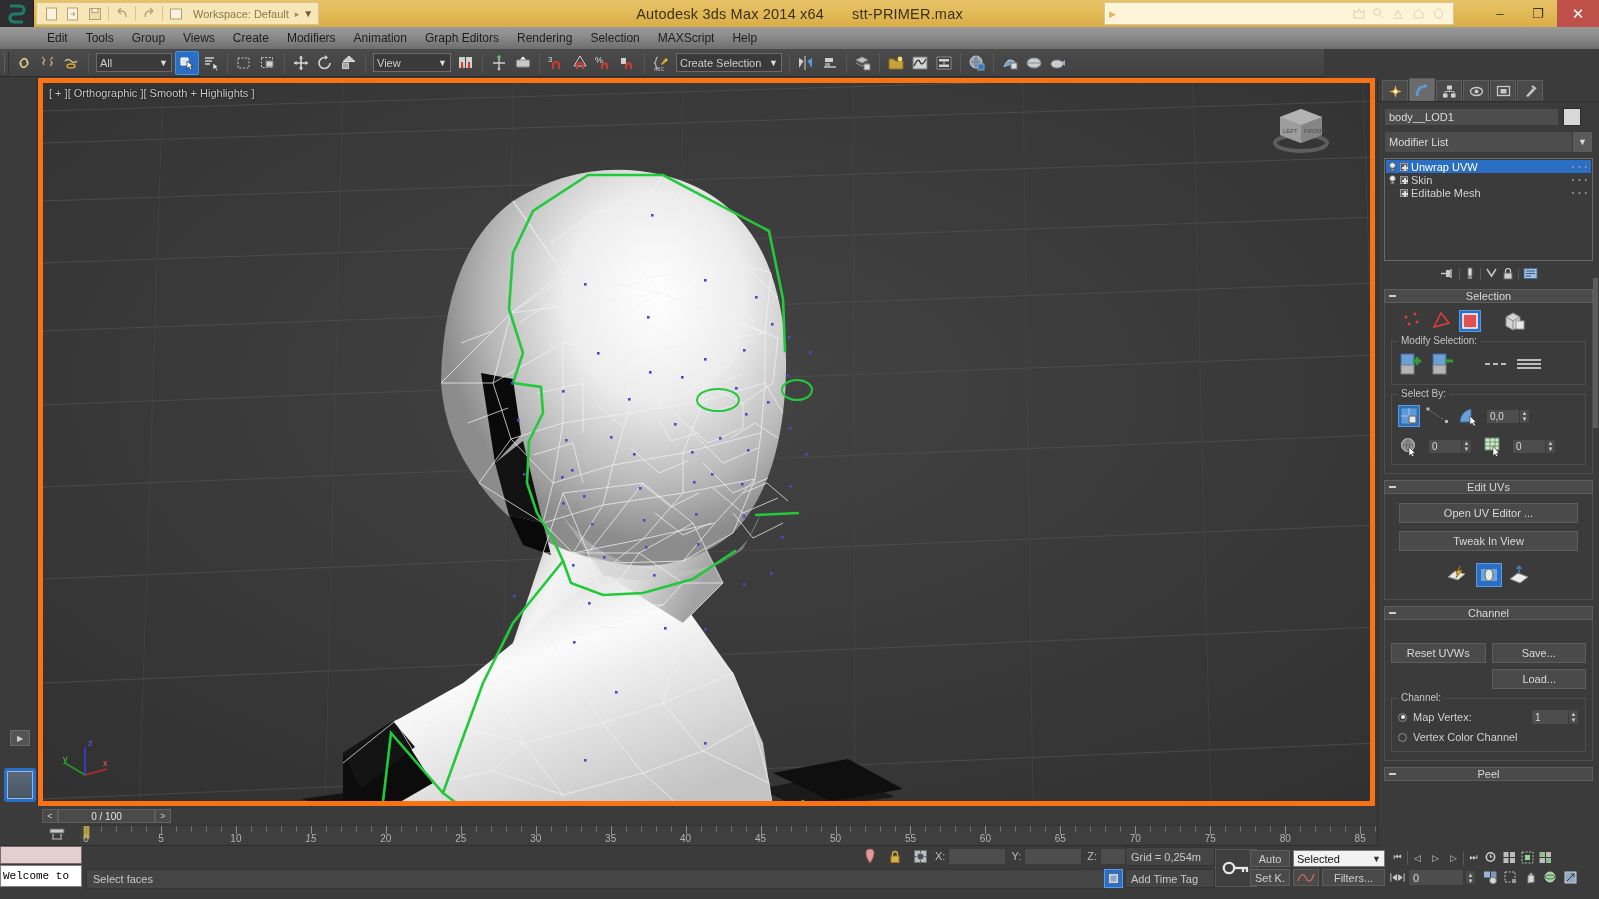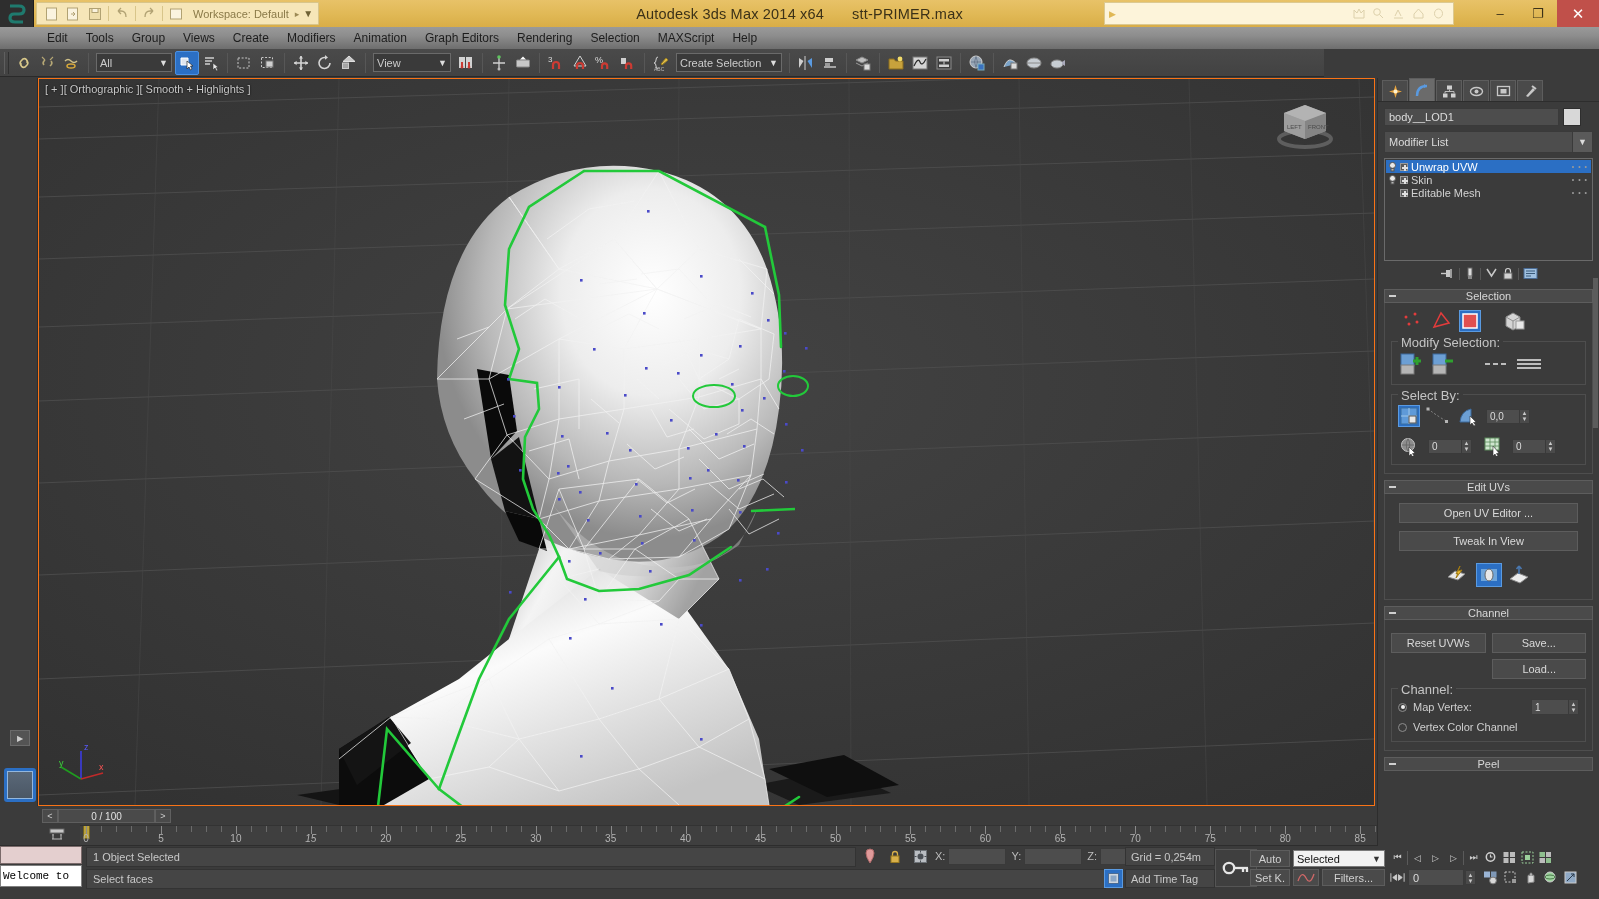--- a/index.html
+++ b/index.html
@@ -86,21 +86,21 @@
     height:19px; background:#3a3a3a; border:1px solid #6a6a6a;
     display:flex; align-items:center; padding:0 3px; color:#ccc; font-size:11px;
     margin:0 3px;
   }
   .tcombo .cv{ flex:1; overflow:hidden; white-space:nowrap;}
   .tcombo .cc{ font-size:9px; color:#ddd; margin-left:4px;}
 
   
   .vpwrap{
     position:absolute; left:38px; top:78px; width:1337px; height:728px;
-    border:1px solid #f97316; background:#000;
+    border:5px solid #f97316; background:#000;
     overflow:hidden;
   }
   .vp{ position:absolute; inset:0; background:#3a3a3a; overflow:hidden;}
   .vplabel{
     position:absolute; left:6px; top:4px; font-size:11px; color:#c9c9c9;
     z-index:20; text-shadow:0 0 2px #000;
   }
   .axisgiz{ position:absolute; left:18px; bottom:22px; z-index:20;}
   .navcube{ position:absolute; right:38px; top:14px; z-index:20;}
 
@@ -261,21 +261,21 @@
   .stacktools .sep{ width:1px; height:12px; background:#2e2e2e; border-right:1px solid #575757;}
   .rollhdr{
     margin:6px 6px 0 6px; height:14px; background:#4a4a4a; border:1px solid #5d5d5d;
     display:flex; align-items:center; justify-content:center; position:relative;
     color:#d8d8d8; font-size:11px;
   }
   .rollhdr .minus{ position:absolute; left:4px; top:5px; width:7px; height:2px; background:#cfcfcf;}
   .rollbody{ margin:0 6px; border:1px solid #4e4e4e; border-top:none; padding:7px 6px 8px 6px;}
   .subgroup{ border:1px solid #4e4e4e; margin-top:9px; padding:10px 6px 8px 6px; position:relative;}
   .subgroup > .lbl{ position:absolute; left:6px; top:-7px; background:#3b3b3b;
-    padding:0 3px; font-size:13px; color:#c4c4c4;}
+    padding:0 3px; font-size:10px; color:#c4c4c4;}
   .selicons{ display:flex; align-items:center; gap:7px; padding-left:10px;}
   .selicon{ width:22px; height:22px; display:flex; align-items:center; justify-content:center;}
   .selicon.sel{ background:#2b6fc4; border:1px solid #5a9ae0;}
   .spin{ display:inline-flex; align-items:center;}
   .spinfield{ width:34px; height:15px; background:#4d4d4d; border:1px solid #3a3a3a;
     color:#dcdcdc; font-size:10px; display:flex; align-items:center; padding-left:3px;}
   .spinarrows{ width:10px; height:15px; background:#4a4a4a; border:1px solid #3a3a3a;
     border-left:none; display:flex; flex-direction:column; align-items:center;
     justify-content:center; color:#c9c9c9; font-size:6px; line-height:6px;}
   .panelbtn{
@@ -1034,21 +1034,20 @@
         <div class="ticklabel" style="left: 1355.1px;">90</div>
         <div class="ticklabel" style="left: 1430.05px;">95</div>
         <div class="ticklabel" style="left: 1505px;">100</div>
       </div>
   </div>
 
   <div class="statusbar">
     <div class="mazebox"></div>
     <div class="welcomebox">Welcome to</div>
 
-    <div class="promptline">1 Object Selected</div>
     <div class="promptline2">Select faces</div>
 
     <div class="coordwrap">
       <div class="ci">
         <svg width="12" height="16" viewBox="0 0 12 16">
             <path d="M6 1 a4 4 0 0 1 4 4 q0 4 -4 10 q-4 -6 -4 -10 a4 4 0 0 1 4 -4Z" fill="#e09a9a" stroke="#b06a6a"></path>
           </svg>
       </div>
       <div class="ci">
         <svg width="12" height="15" viewBox="0 0 12 15">
@@ -1463,21 +1462,21 @@
             </svg>
         </div>
       </div>
     </div>
 
     <div class="rollhdr">
       <span class="minus"></span>
       <span>Channel</span>
     </div>
     <div class="rollbody">
-      <div class="btnrow" style="margin-top:6px">
+      <div class="btnrow" style="margin-top:16px">
         <div class="panelbtn">Reset UVWs</div>
         <div class="panelbtn">Save...</div>
       </div>
       <div style="display:flex;justify-content:flex-end;margin-top:6px">
         <div class="panelbtn" style="width:48%;margin-top:0">Load...</div>
       </div>
       <div class="subgroup">
         <span class="lbl">Channel:</span>
         <div style="display:flex;align-items:center">
           <div class="radio" style="margin-top:0;flex:1">

